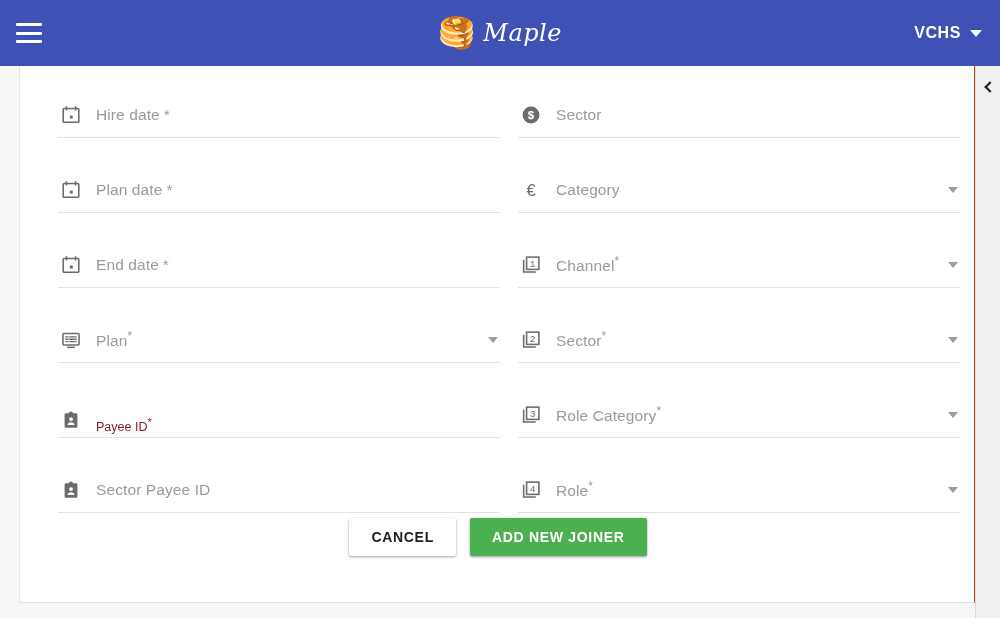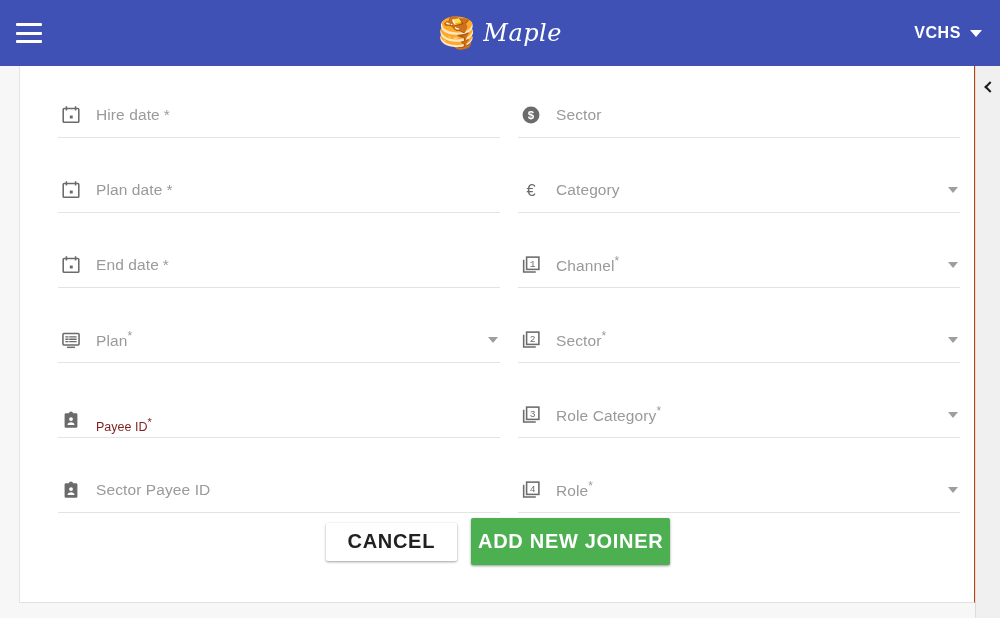--- a/index.html
+++ b/index.html
@@ -160,31 +160,31 @@
   
   .actions {
     position: absolute; top: 452px; left: 0;
     width: 956px;
     display: flex; align-items: center; justify-content: center;
     gap: 14px;
   }
   .btn {
     border: none; outline: none; cursor: pointer;
     font-family: "Liberation Sans", sans-serif;
-    font-size: 20px; font-weight: bold;
+    font-size: 14px; font-weight: bold;
     letter-spacing: 0.7px;
     border-radius: 2px;
   }
   .btn-cancel {
     height: 38px; padding: 0 22px;
     background: #ffffff; color: #212121;
     box-shadow: 0 1px 3px rgba(0,0,0,0.26), 0 1px 2px rgba(0,0,0,0.14);
   }
   .btn-primary {
-    height: 47px; padding: 0 7px;
+    height: 38px; padding: 0 22px;
     background: #4caf50; color: #ffffff;
     box-shadow: 0 1px 3px rgba(0,0,0,0.28), 0 1px 2px rgba(0,0,0,0.16);
   }
 </style>
 </head>
 <body>
 
 <div class="appbar">
   <div class="hamburger">
     <span></span>

